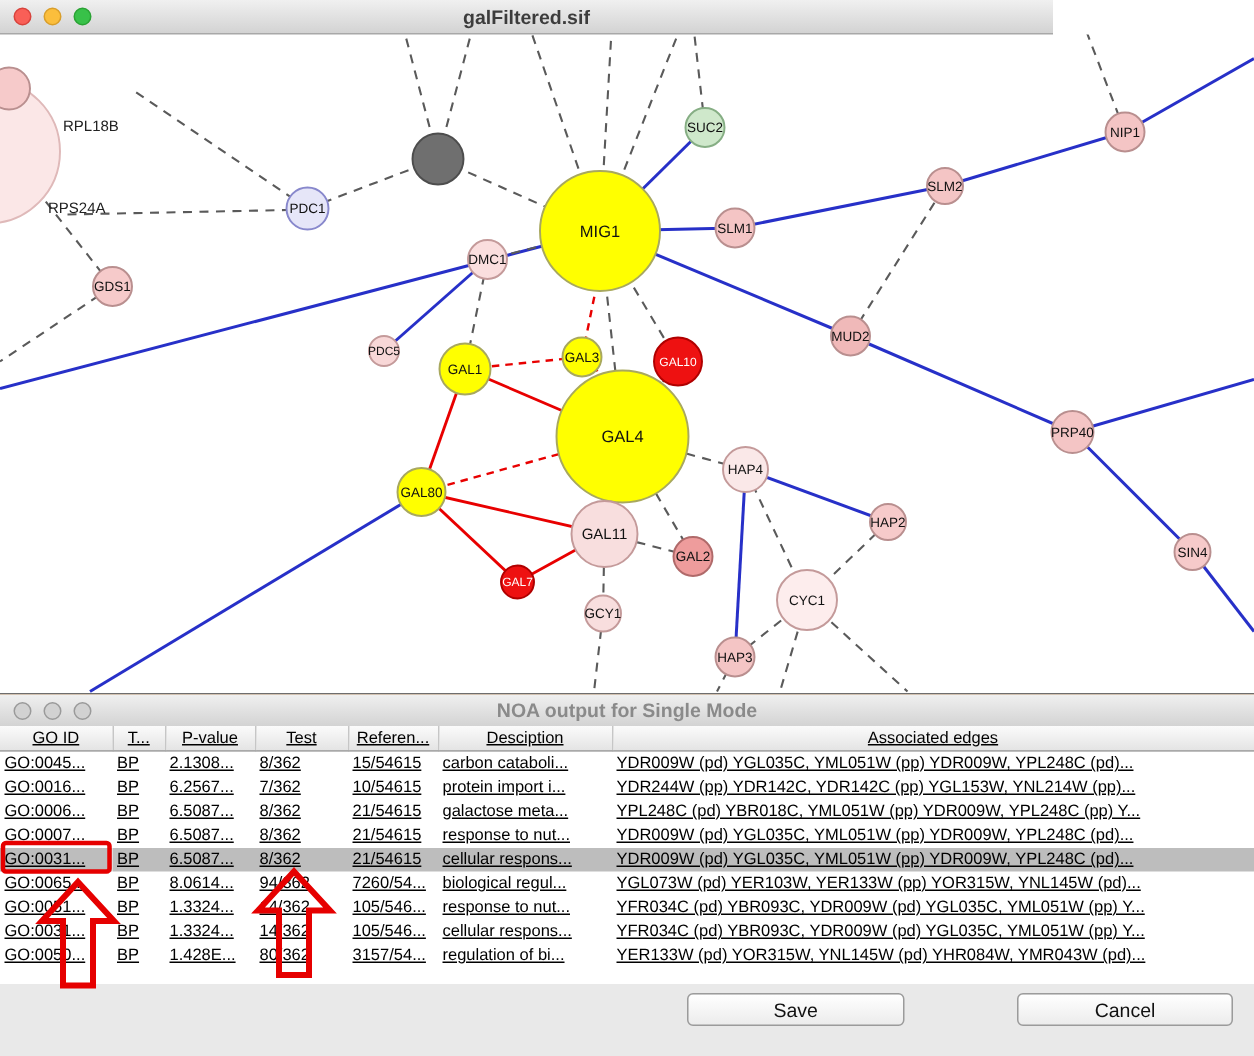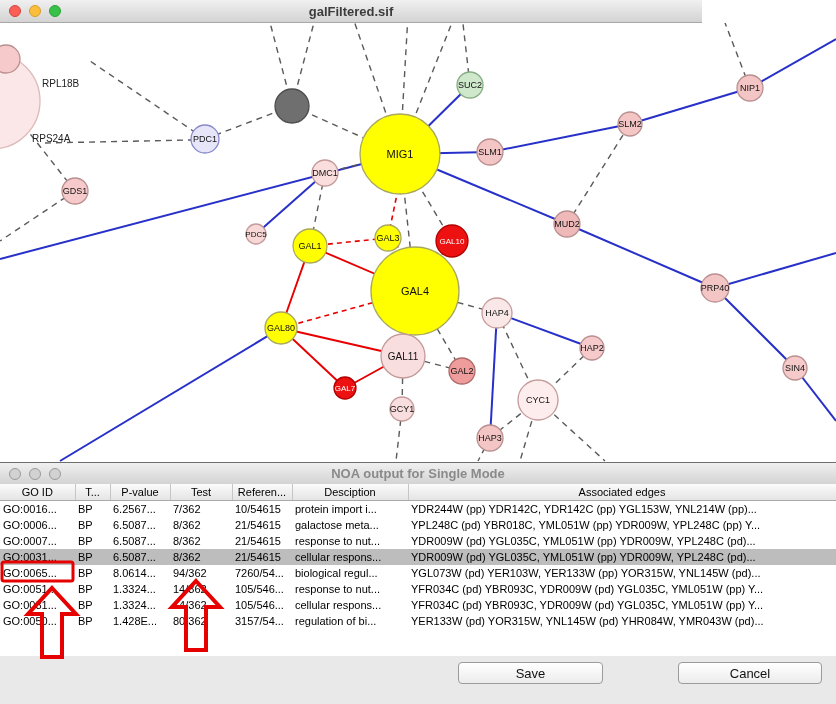--- a/index.html
+++ b/index.html
@@ -28,21 +28,21 @@
   .edge-reddash{stroke:#e80000;stroke-width:1.6;stroke-dasharray:5 4;}
   .node-label{font-family:"Liberation Sans",sans-serif;}
   .free-label{font-size:10px;fill:#222;font-family:"Liberation Sans",sans-serif;}
   
   .window-bottom{
     position:absolute;left:0;top:462px;width:836px;height:242px;background:#fdba74;
     border-top:1px solid #6e6e6e;box-sizing:border-box;
   }
   .titlebar.small{height:21px;}
   .table-wrap{position:absolute;left:0;top:21px;width:836px;height:172px;background:#fff;overflow:hidden;}
-  table.noa{border-collapse:collapse;table-layout:fixed;width:836px;font-size:11px;color:#000;}
+  table.noa{border-collapse:collapse;table-layout:fixed;width:836px;font-size:11px;color:#000;text-decoration:underline;}
   table.noa th{
     height:16px;font-weight:normal;text-align:center;padding:0 2px;
     background:linear-gradient(#fbfbfb,#e4e4e4);
     border-right:1px solid #c6c6c6;border-bottom:1px solid #a9a9a9;
     white-space:nowrap;overflow:hidden;font-size:11px;
   }
   table.noa td{
     height:16px;padding:0 3px;white-space:nowrap;overflow:hidden;
     border:none;font-size:11px;
   }
@@ -213,20 +213,29 @@
             <th>T...</th>
             <th>P-value</th>
             <th>Test</th>
             <th>Referen...</th>
             <th>Desciption</th>
             <th>Associated edges</th>
           </tr>
         </thead>
       <tbody id="noa-body">
           <tr>
+            <td>GO:0045...</td>
+            <td>BP</td>
+            <td>2.1308...</td>
+            <td>8/362</td>
+            <td>15/54615</td>
+            <td>carbon cataboli...</td>
+            <td>YDR009W (pd) YGL035C, YML051W (pp) YDR009W, YPL248C (pd)...</td>
+          </tr>
+          <tr>
             <td>GO:0016...</td>
             <td>BP</td>
             <td>6.2567...</td>
             <td>7/362</td>
             <td>10/54615</td>
             <td>protein import i...</td>
             <td>YDR244W (pp) YDR142C, YDR142C (pp) YGL153W, YNL214W (pp)...</td>
           </tr>
           <tr>
             <td>GO:0006...</td>

